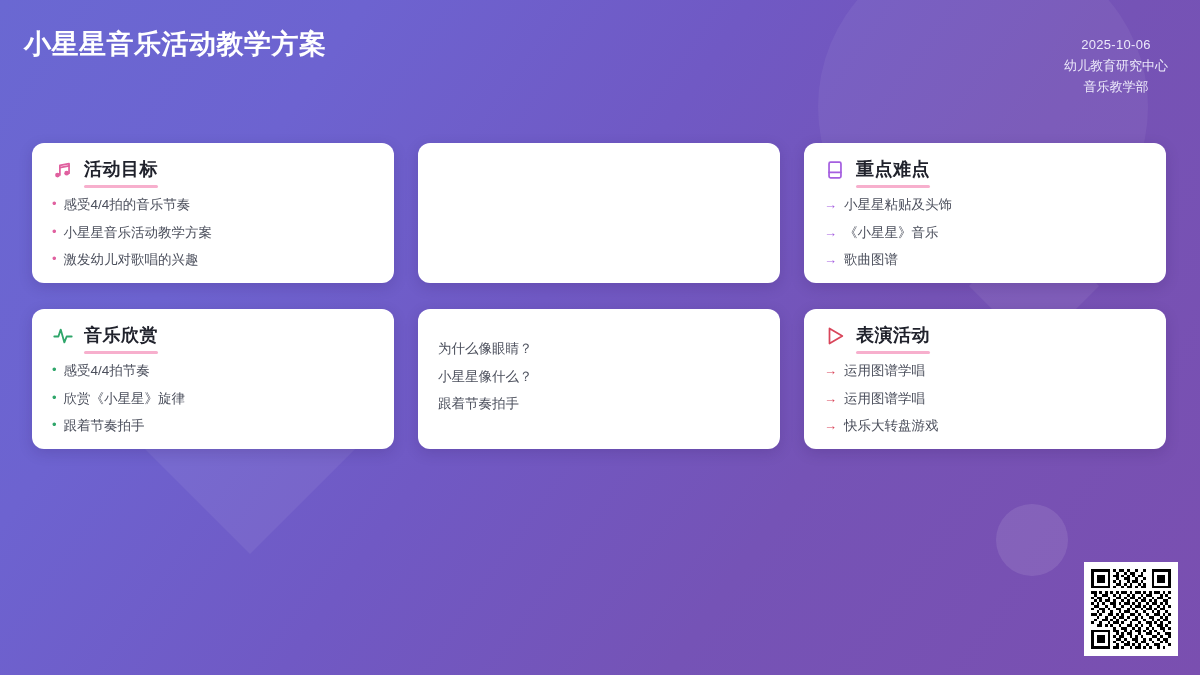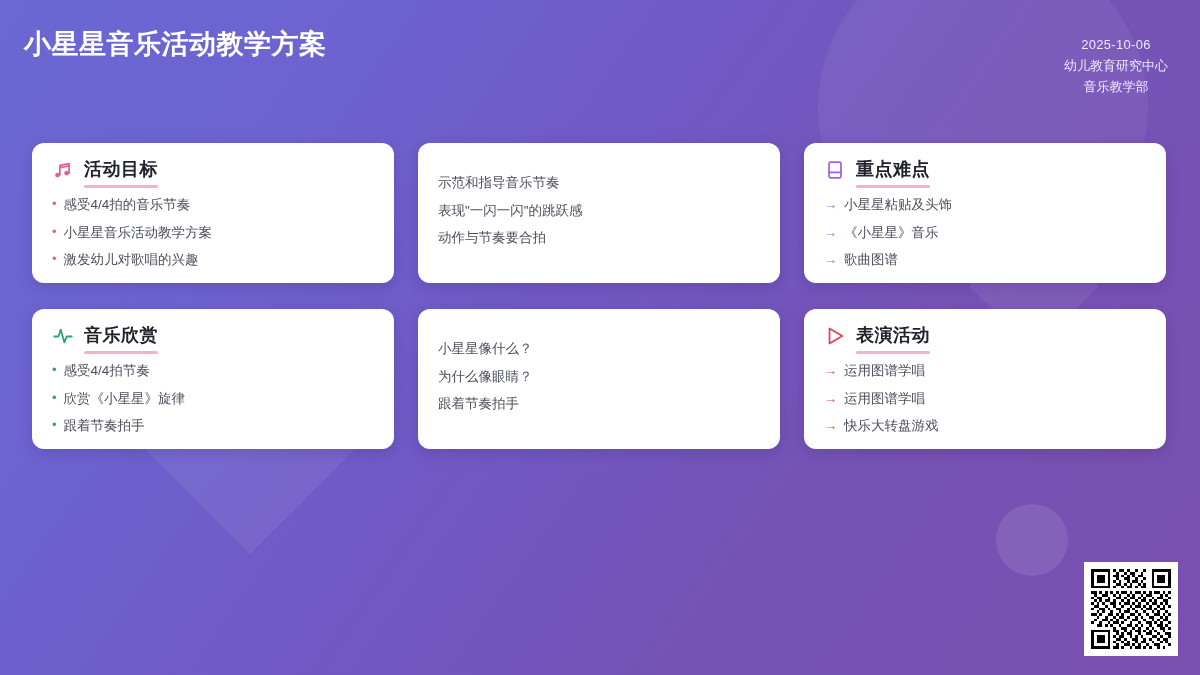--- a/index.html
+++ b/index.html
@@ -165,31 +165,20 @@
           <span>小星星音乐活动教学方案</span>
         </div>
         <div class="card-item">
           <span class="bullet-dot" style="color:#e0609f">•</span>
           <span>激发幼儿对歌唱的兴趣</span>
         </div>
       </div>
     </div>
 
     <div class="card">
-      <div class="card-items">
-        <div class="card-item">
-          <span>示范和指导音乐节奏</span>
-        </div>
-        <div class="card-item">
-          <span>表现"一闪一闪"的跳跃感</span>
-        </div>
-        <div class="card-item">
-          <span>动作与节奏要合拍</span>
-        </div>
-      </div>
     </div>
 
     <div class="card">
       <div class="card-head">
         <span class="card-icon">
           <svg width="22" height="22" viewBox="0 0 24 24" fill="none" stroke="#a55fe0" stroke-width="1.9" stroke-linecap="round" stroke-linejoin="round">
             <rect x="5.5" y="3.5" width="13" height="17" rx="1.6"></rect>
             <line x1="5.5" y1="14.5" x2="18.5" y2="14.5"></line>
           </svg>
         </span>
@@ -238,24 +227,24 @@
         <div class="card-item">
           <span class="bullet-dot" style="color:#2fa66a">•</span>
           <span>跟着节奏拍手</span>
         </div>
       </div>
     </div>
 
     <div class="card">
       <div class="card-items">
         <div class="card-item">
+          <span>为什么像眼睛？</span>
+        </div>
+        <div class="card-item">
           <span>小星星像什么？</span>
-        </div>
-        <div class="card-item">
-          <span>为什么像眼睛？</span>
         </div>
         <div class="card-item">
           <span>跟着节奏拍手</span>
         </div>
       </div>
     </div>
 
     <div class="card">
       <div class="card-head">
         <span class="card-icon">

